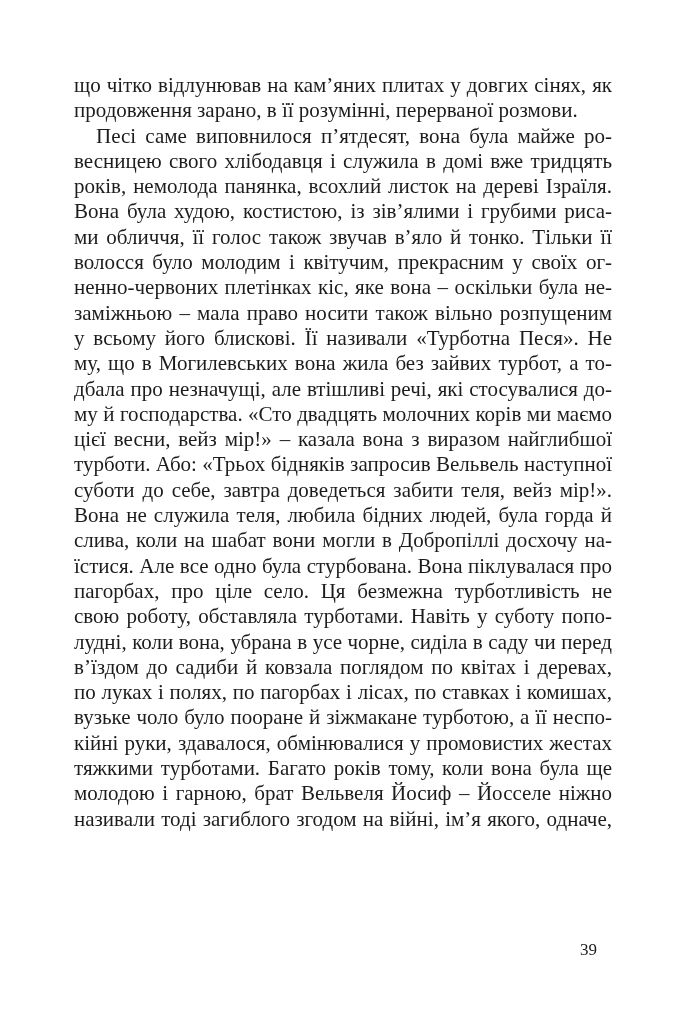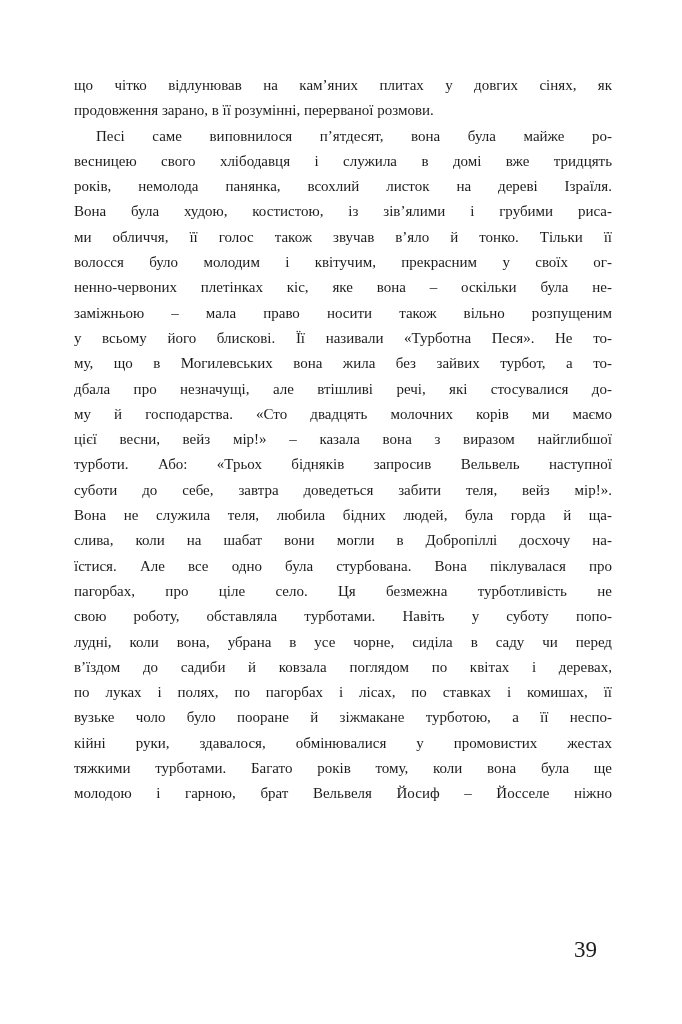--- a/index.html
+++ b/index.html
@@ -18,21 +18,21 @@
   .page {
     position: absolute;
     inset: 0;
     background: #ffffff;
   }
   .text-block {
     position: absolute;
     top: 73px;
     left: 74px;
     width: 538px;
-    font-size: 15px;
+    font-size: 21px;
     line-height: 25.3px;
   }
   .para {
     margin: 0;
     padding: 0;
   }
   .line {
     text-align: justify;
     text-align-last: justify;
     height: 25.3px;
@@ -42,21 +42,21 @@
   .line.para-end {
     text-align-last: left;
   }
   .line.indent {
     text-indent: 22px;
   }
   .page-number {
     position: absolute;
     top: 937px;
     right: 85px;
-    font-size: 23px;
+    font-size: 17px;
     line-height: 25px;
     color: #1c1c1c;
     text-align: right;
   }
 </style>
 </head>
 <body>
 
 <div class="page">
   <main class="text-block">
@@ -87,18 +87,19 @@
       <div class="line">їстися. Але все одно була стурбована. Вона піклувалася про</div>
       <div class="line">пагорбах, про ціле село. Ця безмежна турботливість не</div>
       <div class="line">свою роботу, обставляла турботами. Навіть у суботу попо-</div>
       <div class="line">лудні, коли вона, убрана в усе чорне, сиділа в саду чи перед</div>
       <div class="line">в’їздом до садиби й ковзала поглядом по квітах і деревах,</div>
       <div class="line">по луках і полях, по пагорбах і лісах, по ставках і комишах, її</div>
       <div class="line">вузьке чоло було пооране й зіжмакане турботою, а її неспо-</div>
       <div class="line">кійні руки, здавалося, обмінювалися у промовистих жестах</div>
       <div class="line">тяжкими турботами. Багато років тому, коли вона була ще</div>
       <div class="line">молодою і гарною, брат Вельвеля Йосиф – Йосселе ніжно</div>
+      <div class="line">називали тоді загиблого згодом на війні, ім’я якого, одначе,</div>
     </div>
 
   </main>
 
   <div class="page-number">39</div>
 </div>
 
 </body></html>

